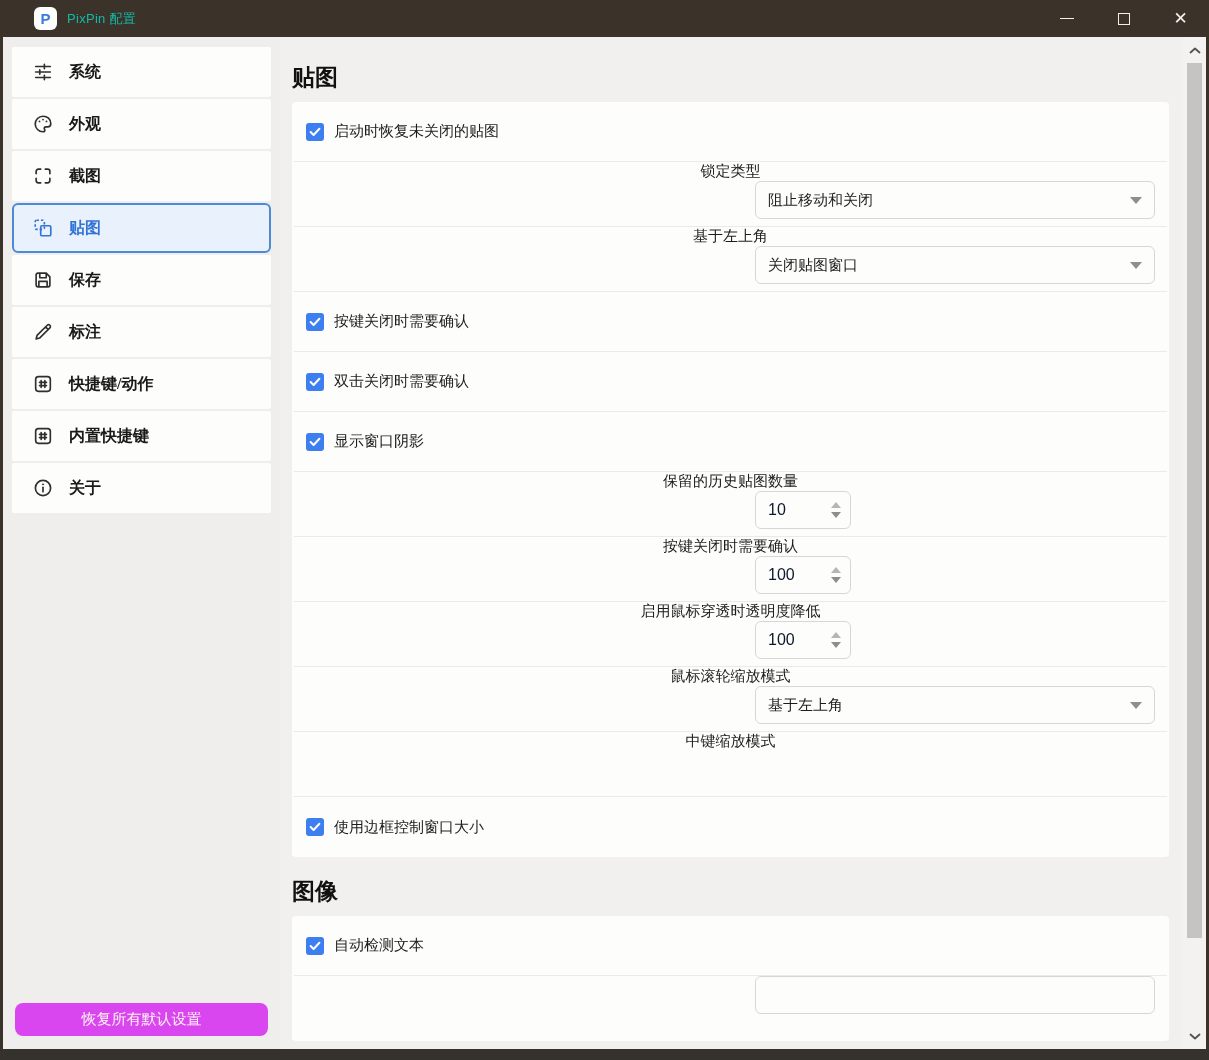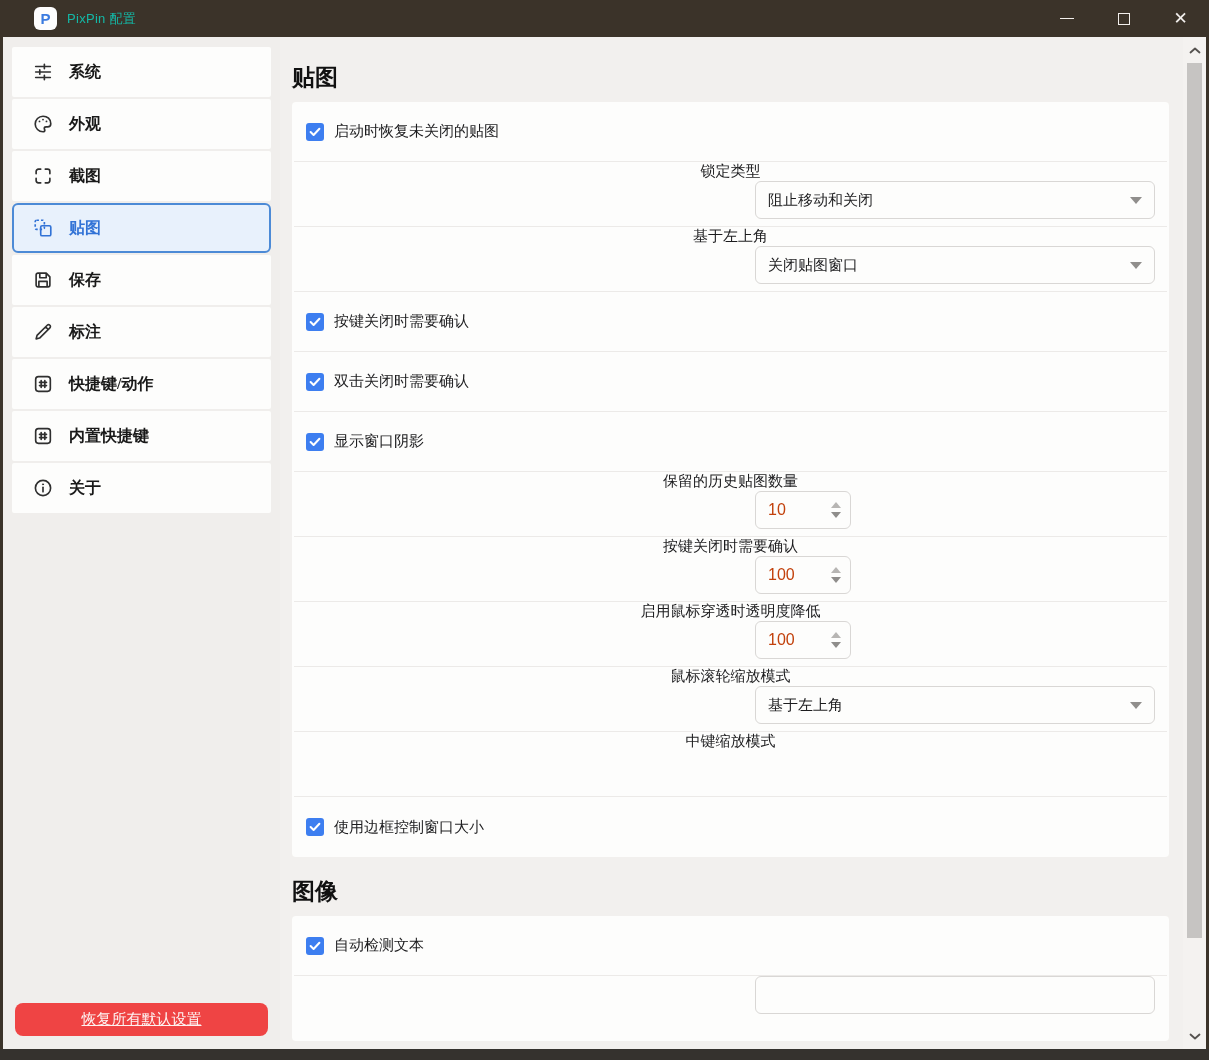--- a/index.html
+++ b/index.html
@@ -27,22 +27,22 @@
   .sidebar { width:277px; background:#f0eeec; position:relative; padding:10px 9px 0 9px; flex-shrink:0; }
   .nav-item { height:50px; margin-bottom:2px; background:#fdfdfc; border-radius:2px;
               display:flex; align-items:center; padding-left:19px; cursor:pointer; }
   .nav-item .nicon { width:24px; height:24px; display:flex; align-items:center; justify-content:center; flex-shrink:0; }
   .nav-item .nlabel { font-size:16px; color:#191919; margin-left:14px; font-weight:bold;font-family:Liberation Serif, serif; }
   .nav-item svg { stroke:#2f2f2f; }
   .nav-item.selected { background:#e8f1fc; border:2px solid #4c8ad6; border-radius:6px; padding-left:17px; }
   .nav-item.selected .nlabel { color:#3273d6; }
   .nav-item.selected svg { stroke:#3273d6; }
   .restore-btn { position:absolute; left:12px; right:12px; bottom:13px; height:33px;
-                 background:#ef4444; border:none; border-radius:8px; color:#fdf3f2; font-size:15px;
-                 font-family:"Liberation Sans", sans-serif; cursor:pointer;text-decoration:underline; }
+                 background:#d946ef; border:none; border-radius:8px; color:#fdf3f2; font-size:15px;
+                 font-family:"Liberation Sans", sans-serif; cursor:pointer; }
 
   
   .main { flex:1; padding:0 14px 0 12px; overflow:hidden; }
   .section-title { font-size:23px; font-weight:bold; color:#111; margin-top:25px; margin-bottom:9px; }
   .card { background:#fdfdfc; border-radius:4px; }
   .row { display:flex; align-items:center; margin:0 2px; padding:0 12px; border-bottom:1px solid #eceae8; }
   .row:last-child { border-bottom:none; }
   .row.cb { height:60px; }
   .row.ctl { height:65px;flex-direction:column; }
   .row-label { font-size:15px; color:#1c1c1e; }
@@ -53,21 +53,21 @@
   .cb-label { font-size:15px; color:#1c1c1e; }
 
   .select { width:400px; height:38px; border:1px solid #d9d7d5; border-radius:6px; background:#fdfdfc;
             display:flex; align-items:center; padding:0 12px; cursor:pointer;gap:23px; }
   .select-value { font-size:15px; color:#1c1c1e; }
   .select-arrow { margin-left:auto; width:0; height:0; border-left:6px solid transparent;
                   border-right:6px solid transparent; border-top:7px solid #908e8c; }
 
   .spinbox { width:96px; height:38px; border:1px solid #d9d7d5; border-radius:6px; background:#fdfdfc;
              display:flex; align-items:center; padding:0 9px 0 12px; }
-  .spin-value { font-size:16px; color:#c2410c; }
+  .spin-value { font-size:16px; color:#0f172a; }
   .spin-arrows { margin-left:auto; display:flex; flex-direction:column; gap:4px; }
   .sp-up { width:0; height:0; border-left:5px solid transparent; border-right:5px solid transparent;
            border-bottom:6px solid #b7b5b3; cursor:pointer; }
   .sp-dn { width:0; height:0; border-left:5px solid transparent; border-right:5px solid transparent;
            border-top:6px solid #8f8d8b; cursor:pointer; }
 
   
   .scrollcol { width:23px; background:#f4f2f0; display:flex; flex-direction:column; align-items:center; flex-shrink:0; }
   .scroll-arrow { height:26px; display:flex; align-items:center; justify-content:center; width:100%; cursor:pointer; }
   .scroll-thumb { width:15px; background:#c6c4c2; height:875px; cursor:pointer; }

